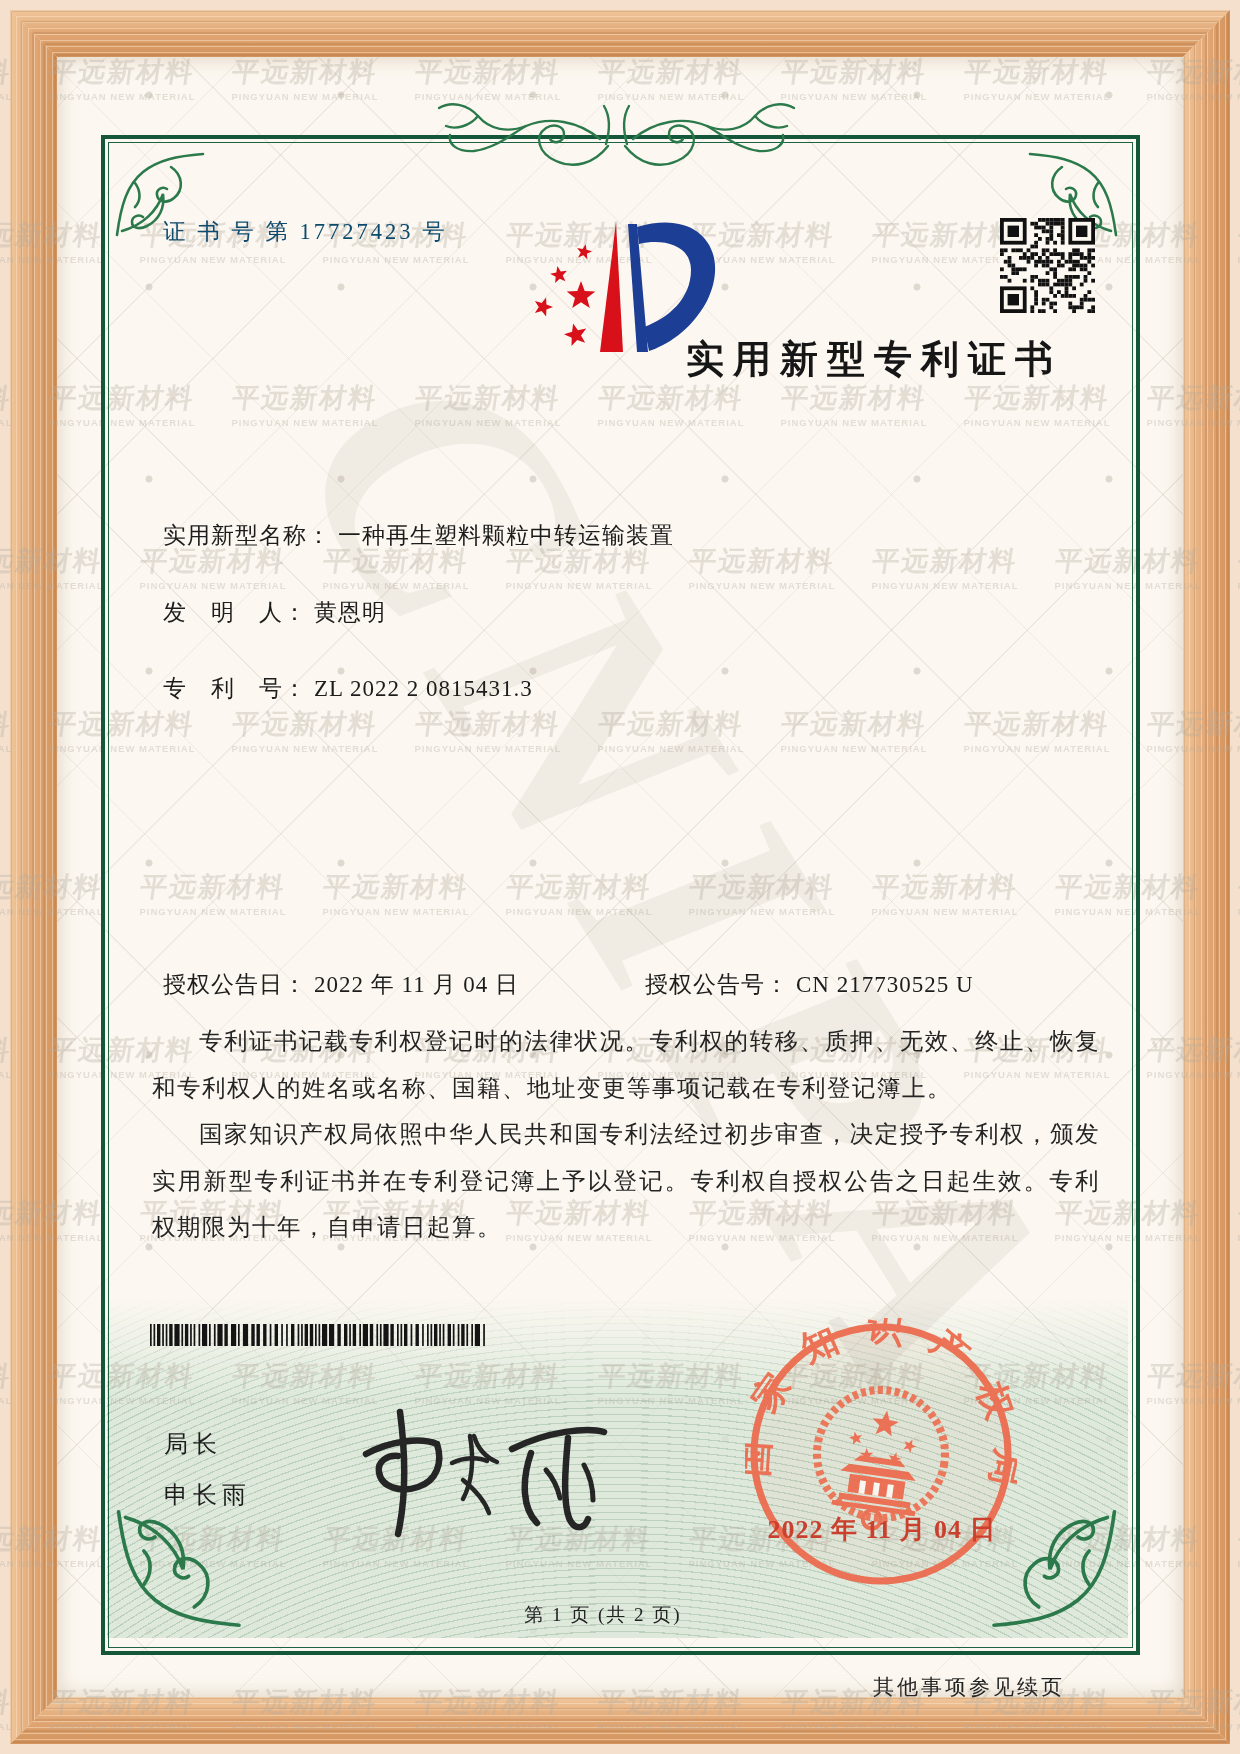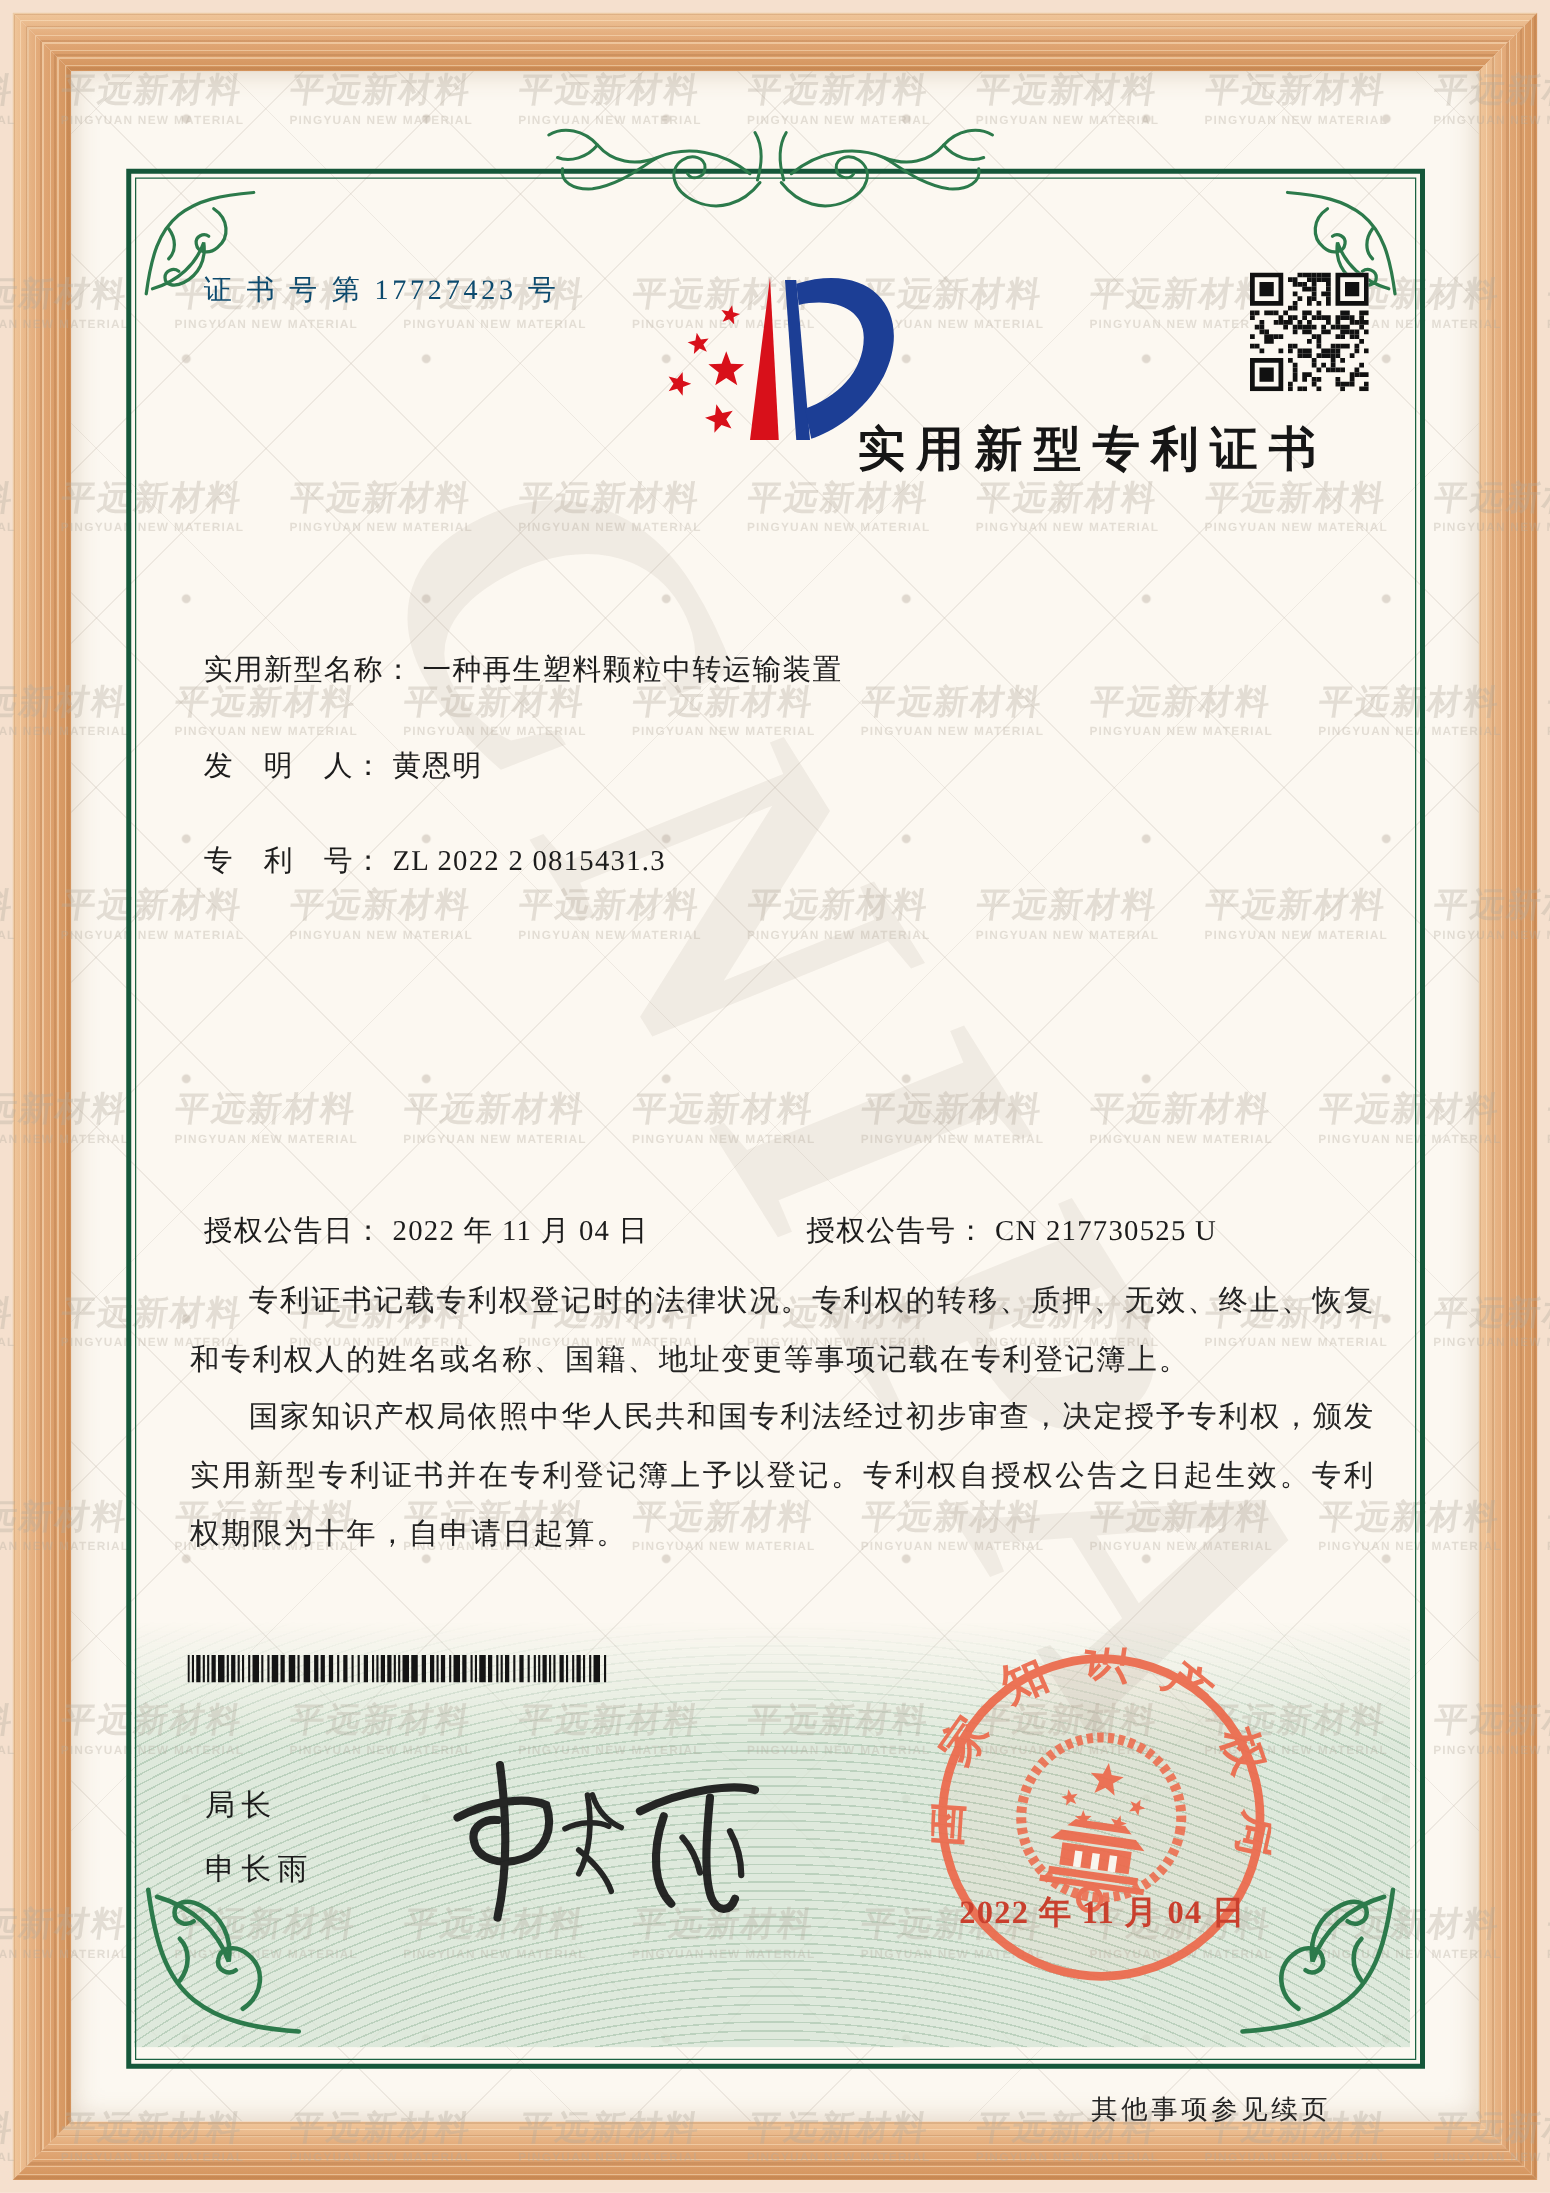--- a/index.html
+++ b/index.html
@@ -831,15 +831,16 @@
           <rect x="11" y="29" width="6" height="13"></rect>
         </g>
         <rect x="-36" y="44" width="72" height="6"></rect>
         <rect x="-42" y="52" width="84" height="5"></rect>
         <circle cy="66" r="9" fill="none" stroke="#ec6a4c" stroke-width="4"></circle>
       </g>
     </g>
   </svg>
   <div class="sealdate">2022 年 11 月 04 日</div>
 
+  <div class="pagefoot">第 1 页 (共 2 页)</div>
   <div class="contnote">其他事项参见续页</div>
 
 </div>
 
 </body></html>

